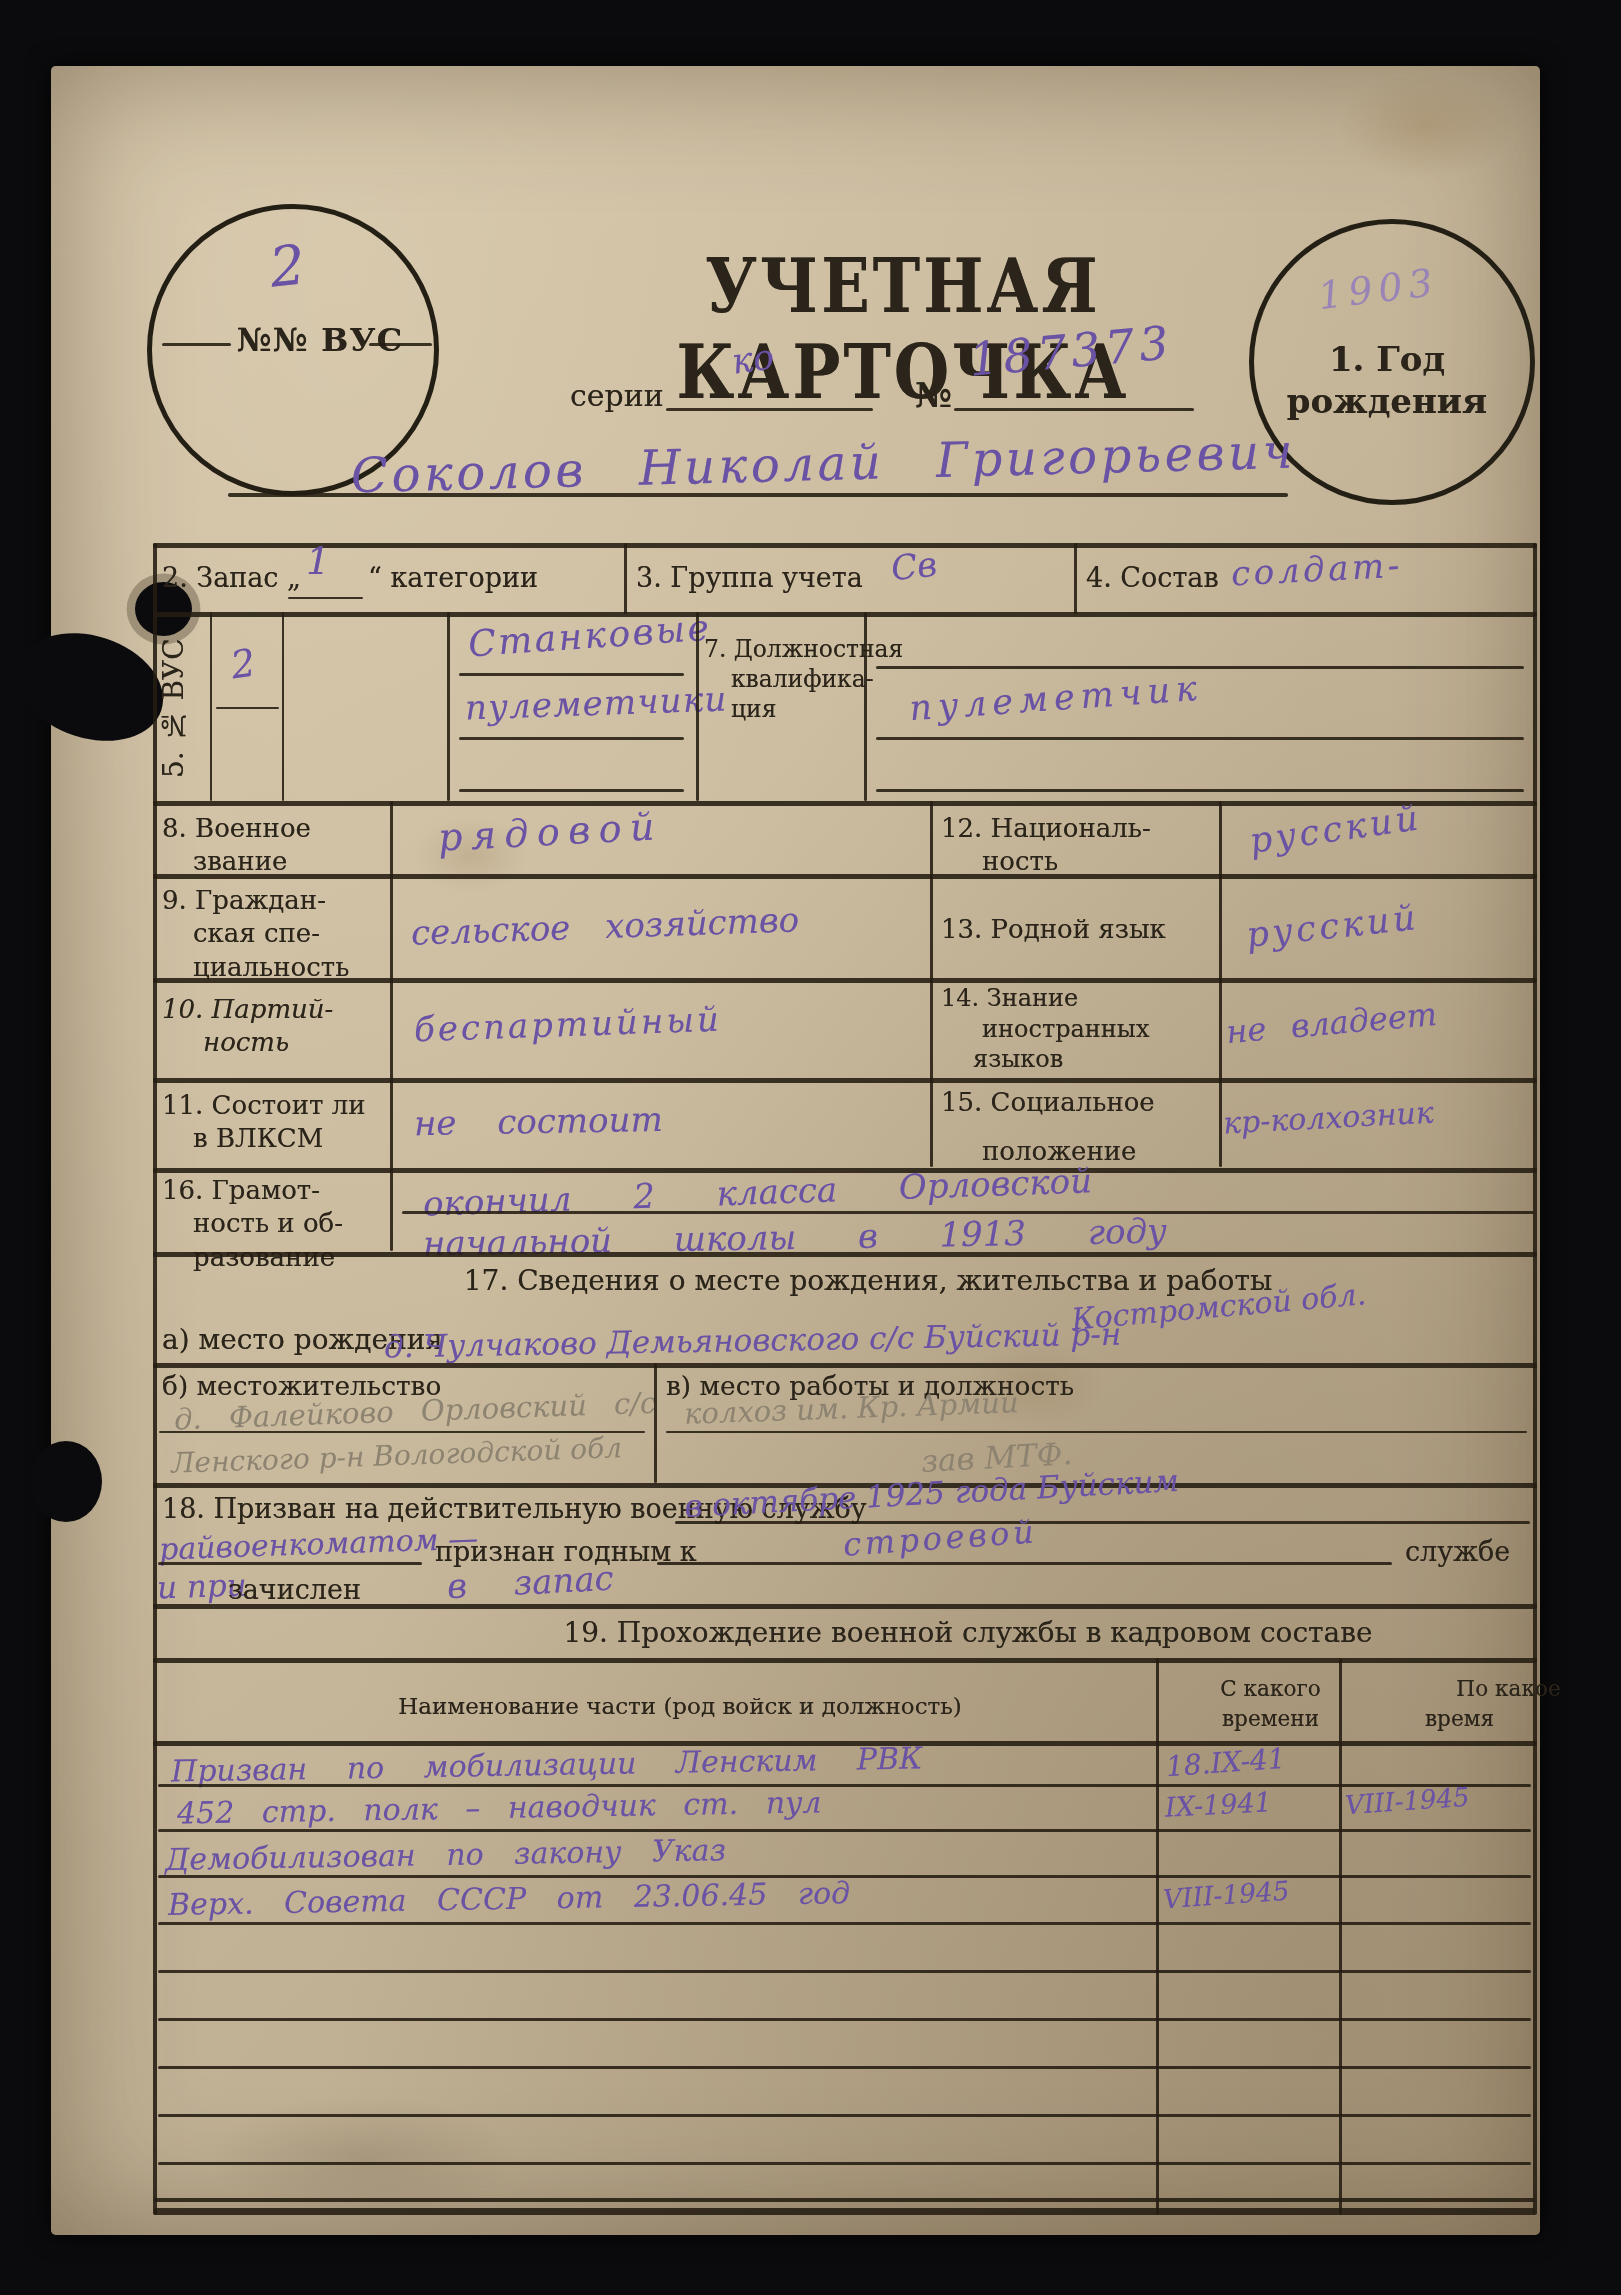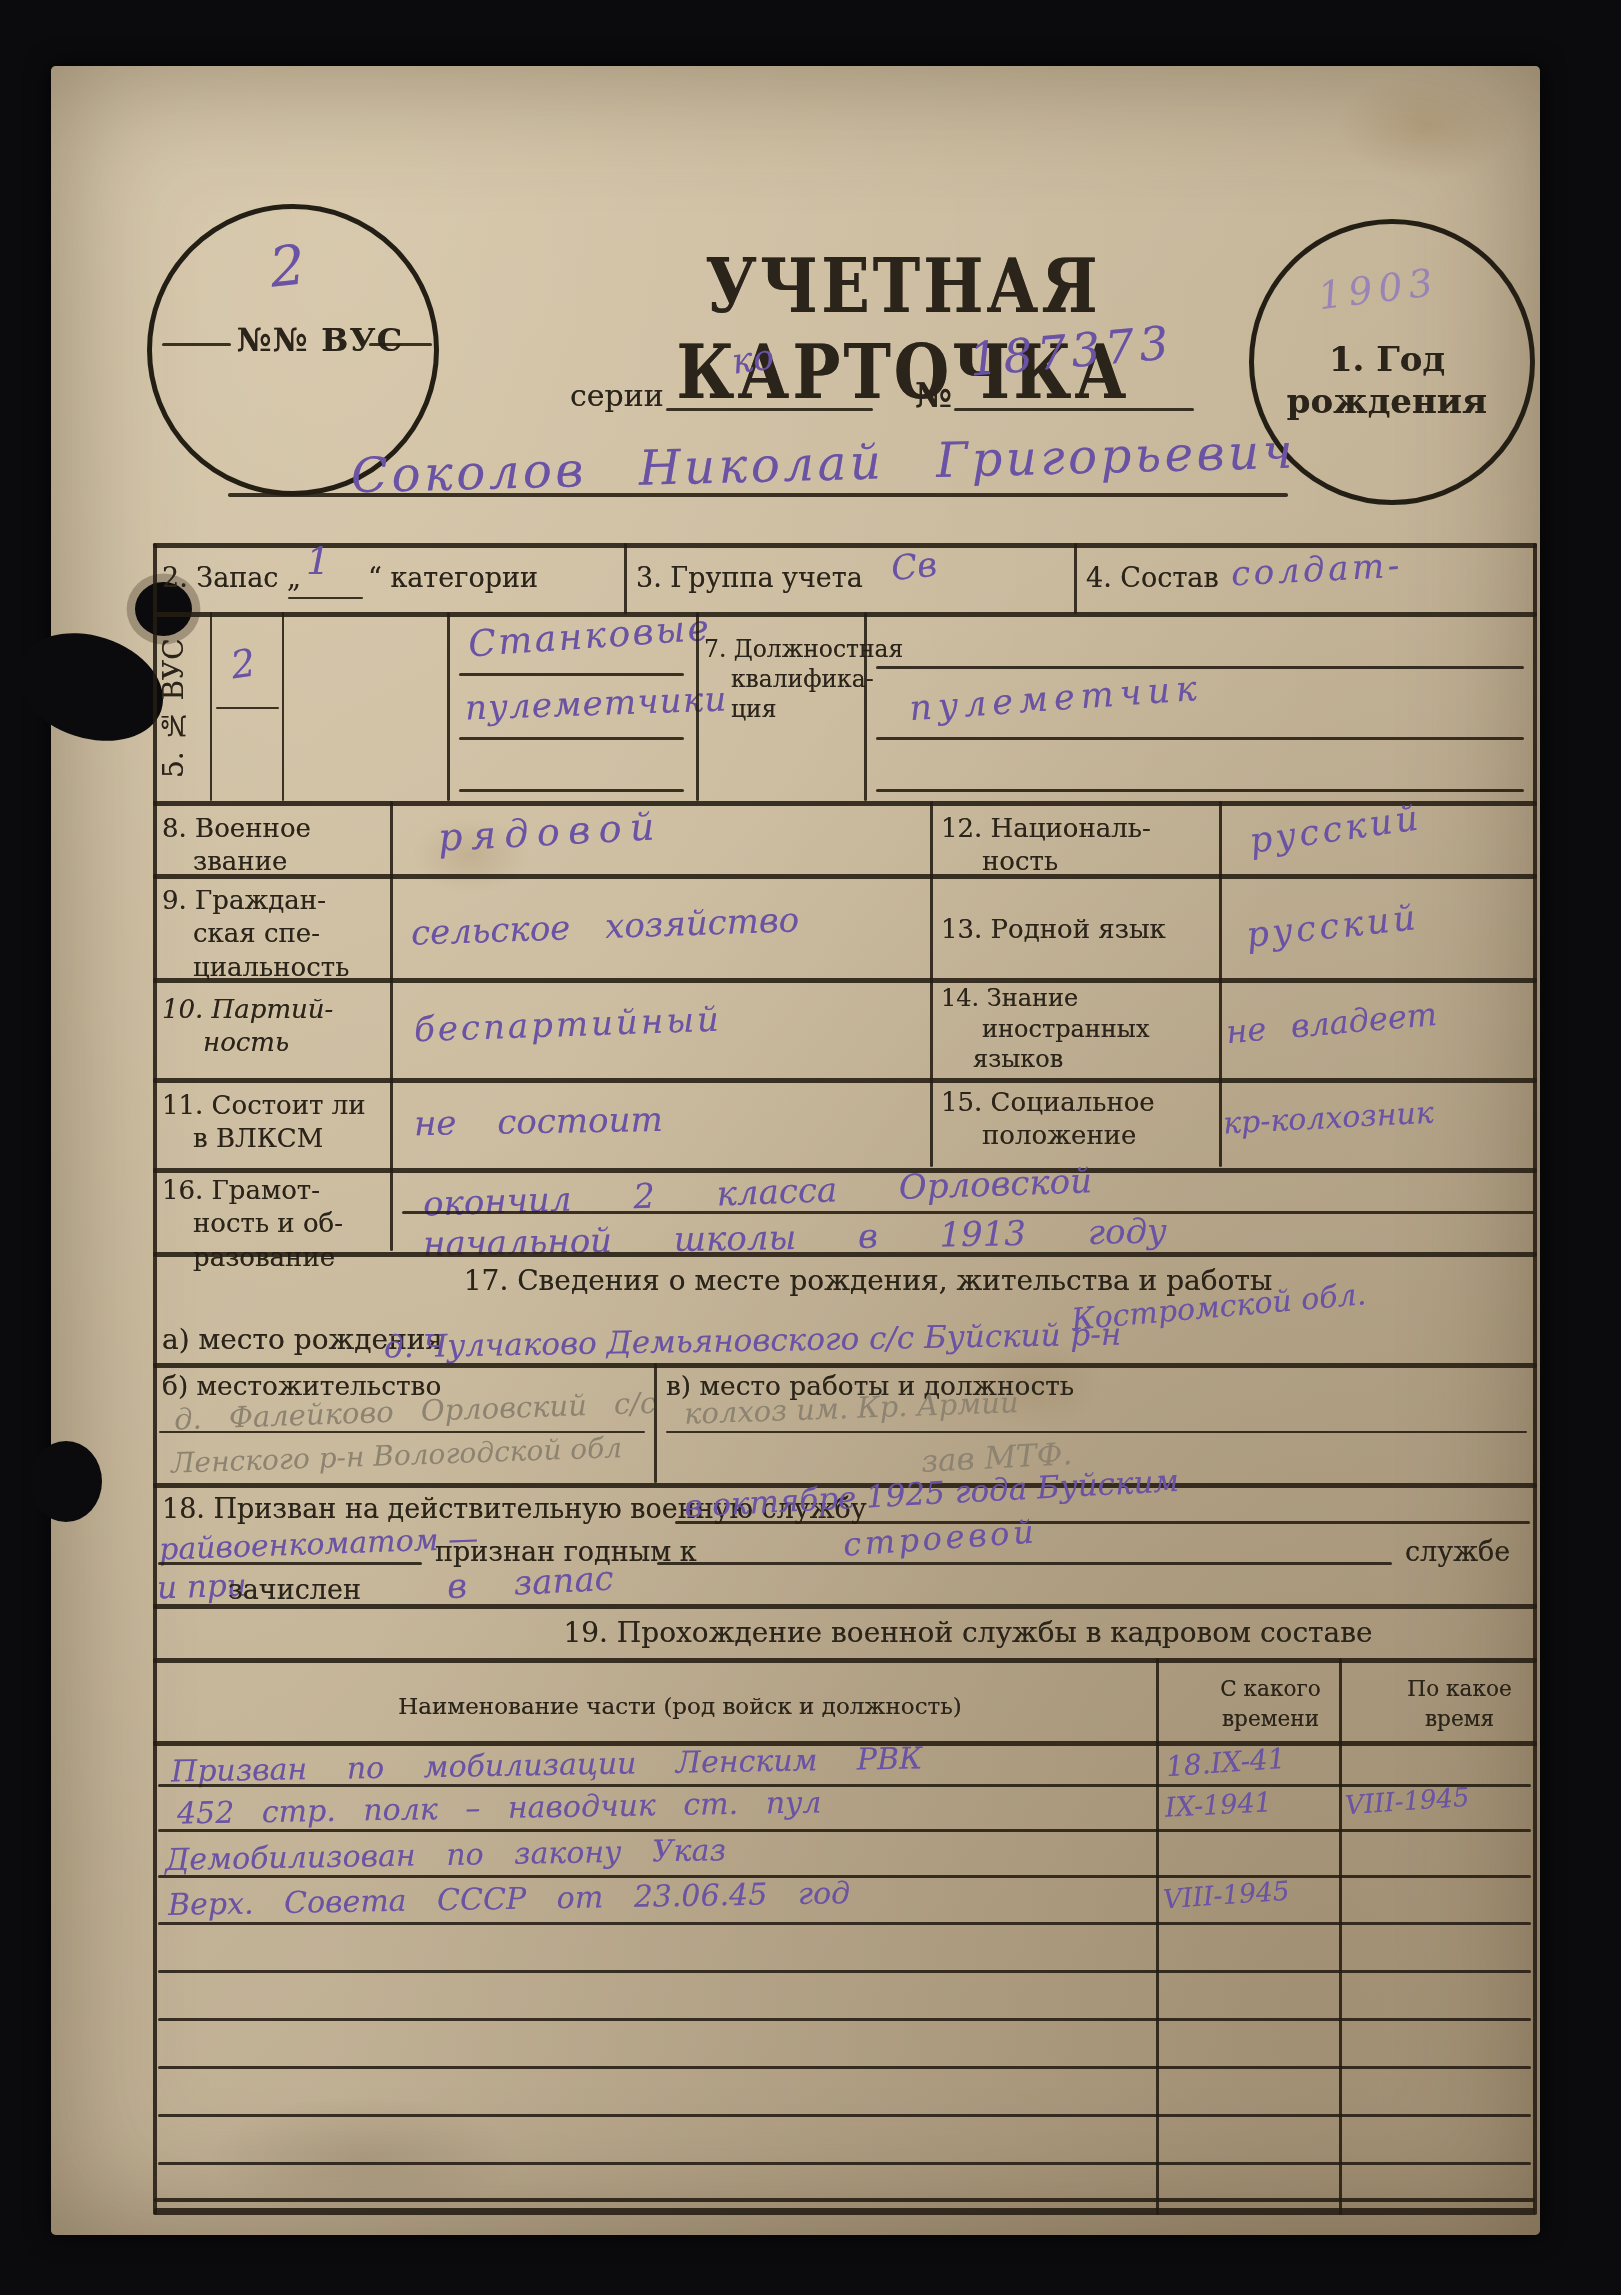--- a/index.html
+++ b/index.html
@@ -145,21 +145,21 @@
   <span class="hw" style="left:1175px;top:938px;font-size:32px;word-spacing:14.4px;transform:rotate(-5deg);">не владеет</span>
   <div class="rule thick" style="left:102px;top:1012px;width:1384px;"></div>
 
   <div class="printed line-block" style="left:111px;top:1023px;font-size:26px;">
     <span>11. Состоит ли</span>
     <span style="margin-left:31px;">в ВЛКСМ</span>
   </div>
   <span class="hw" style="left:363px;top:1035px;font-size:34px;word-spacing:30px;transform:rotate(-1deg);">не состоит</span>
   <div class="printed line-block" style="left:890px;top:1020px;font-size:26px;">
     <span>15. Социальное</span>
-    <span style="margin-left:41px;">положение</span>
+    <span style="margin-left:41px;margin-top:16px;">положение</span>
   </div>
   <span class="hw" style="left:1172px;top:1034px;font-size:30px;transform:rotate(-3deg);">кр-колхозник</span>
   <div class="rule thick" style="left:102px;top:1102px;width:1384px;"></div>
 
   <div class="printed line-block" style="left:111px;top:1108px;font-size:26px;">
     <span>16. Грамот-</span>
     <span style="margin-left:31px;">ность и об-</span>
     <span style="margin-left:31px;">разование</span>
   </div>
   <span class="hw" style="left:372px;top:1106px;font-size:34px;word-spacing:51px;transform:rotate(-2deg);">окончил 2 класса Орловской</span>
@@ -199,21 +199,21 @@
   <div class="rule thick" style="left:102px;top:1538px;width:1384px;"></div>
 
   <span class="printed ctr" style="left:102px;top:1550px;width:1584px;font-size:28px;">19. Прохождение военной службы в кадровом составе</span>
   <div class="rule thick" style="left:102px;top:1592px;width:1384px;"></div>
 
   <div class="vline" style="left:1105px;top:1592px;height:557px;"></div>
   <div class="vline" style="left:1288px;top:1592px;height:557px;"></div>
   <span class="printed ctr" style="left:114px;top:1627px;width:984px;font-size:23px;">Наименование части (род войск и должность)</span>
   <span class="printed ctr" style="left:1108px;top:1610px;width:177px;font-size:21.6px;">С какого</span>
   <span class="printed ctr" style="left:1108px;top:1640px;width:177px;font-size:21.6px;">времени</span>
-  <span class="printed ctr" style="left:1291px;top:1610px;width:189px;font-size:21.6px;">По какое</span>
+  <span class="printed ctr" style="left:1340px;top:1610px;width:189px;font-size:21.6px;">По какое</span>
   <span class="printed ctr" style="left:1291px;top:1640px;width:189px;font-size:21.6px;">время</span>
   <div class="rule thick" style="left:102px;top:1675px;width:1384px;"></div>
 
   <span class="hw" style="left:120px;top:1681px;font-size:30px;word-spacing:30px;transform:rotate(-1deg);">Призван по мобилизации Ленским РВК</span>
   <span class="hw" style="left:1115px;top:1680px;font-size:28px;transform:rotate(-4deg);">18.IX-41</span>
   <div class="rule" style="left:107px;top:1718px;width:1373px;"></div>
 
   <span class="hw" style="left:126px;top:1724px;font-size:30px;word-spacing:18px;transform:rotate(-1deg);">452 стр. полк  –  наводчик ст. пул</span>
   <span class="hw" style="left:1114px;top:1723px;font-size:27px;transform:rotate(-3deg);">IX-1941</span>
   <span class="hw" style="left:1294px;top:1720px;font-size:26px;transform:rotate(-4deg);">VIII-1945</span>

